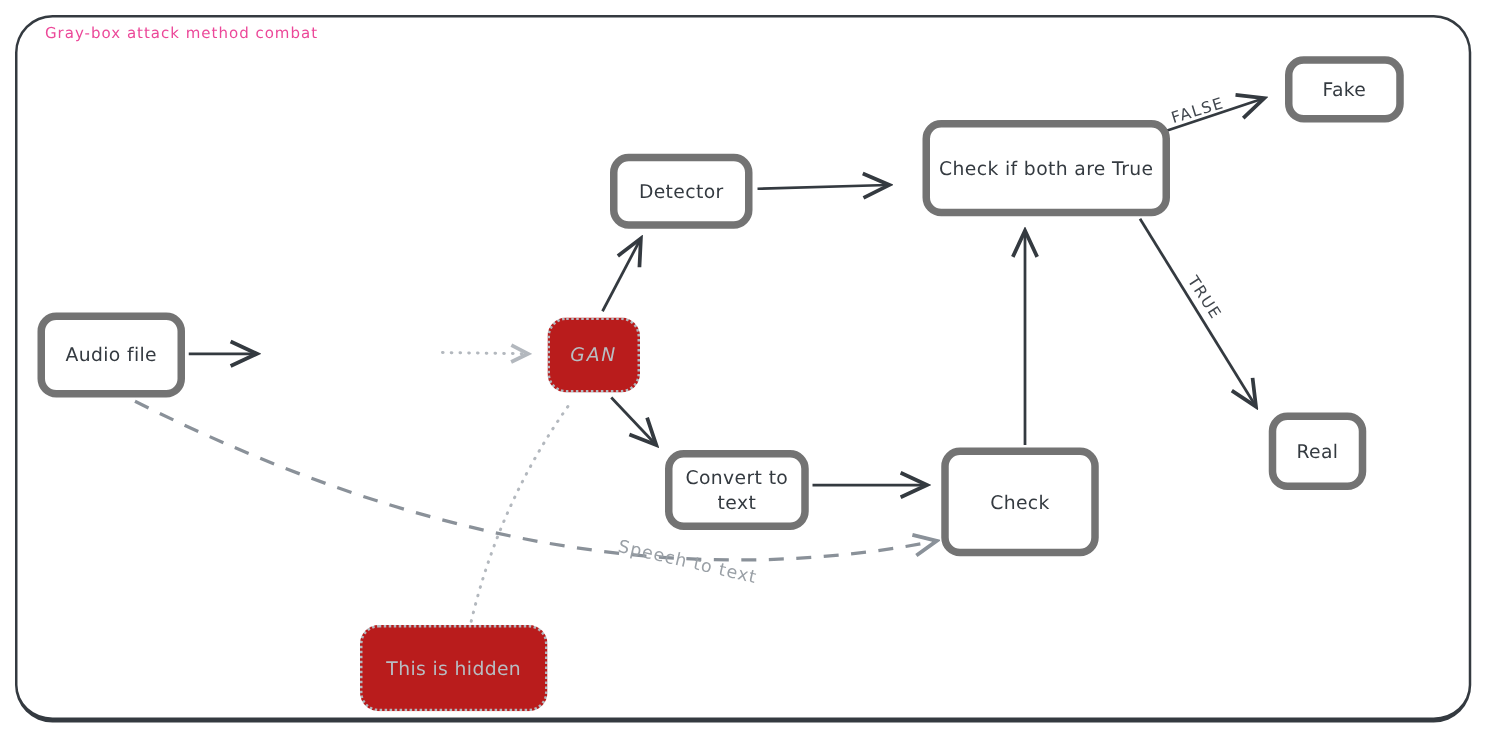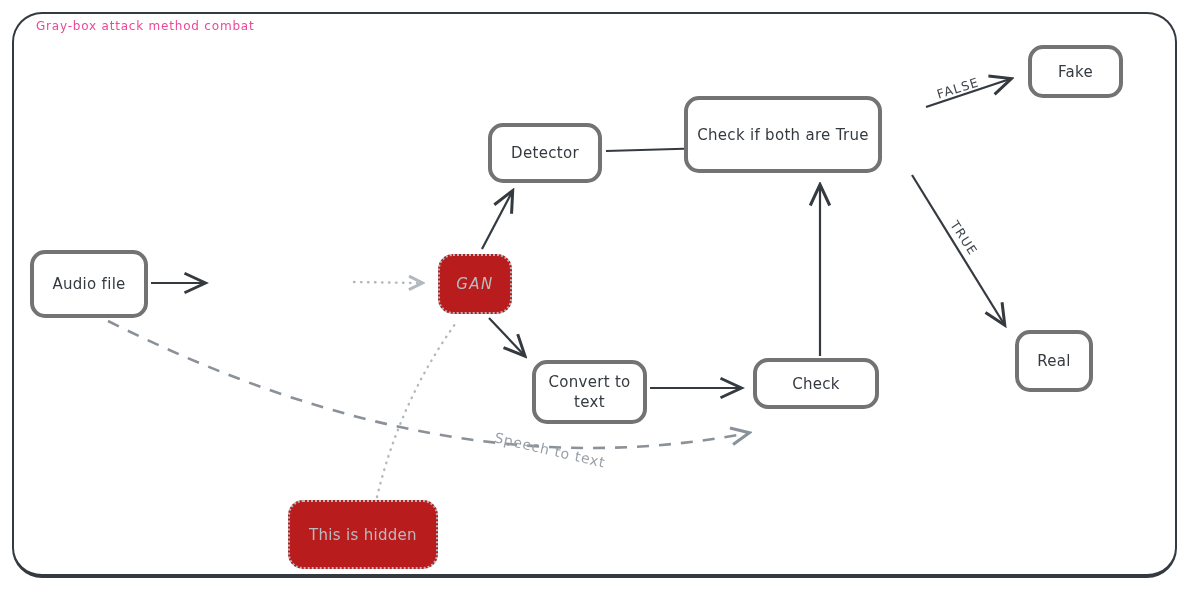--- a/index.html
+++ b/index.html
@@ -26,21 +26,21 @@
     letter-spacing: 0.8px;
     z-index: 3;
   }
 
   .edges { position: absolute; left: 0; top: 0; width: 1192px; height: 595px; z-index: 1; }
 
   .node {
     position: absolute; z-index: 2;
     display: flex; align-items: center; justify-content: center;
     background: #ffffff;
-    border: 4px solid #737373;
+    border: 6px solid #737373;
     border-radius: 15px;
     color: #343a40;
     font-size: 15px; letter-spacing: 0.3px;
     text-align: center;
     box-sizing: border-box;
     padding: 2px 6px;
   }
   .node span { white-space: nowrap; }
   .node.wrap span { white-space: normal; line-height: 1.35; }
   .node.ghost {
@@ -103,25 +103,25 @@
   </div>
 
   <div class="node" style="left:488px; top:123px; width:114px; height:60px;">
     <span>Detector</span>
   </div>
 
   <div class="node wrap" style="left:532px; top:360px; width:115px; height:64px;">
     <span>Convert to text</span>
   </div>
 
-  <div class="node" style="left:753px; top:358px; width:126px; height:51px;">
+  <div class="node" style="left:753px; top:358px; width:126px; height:87px;">
     <span>Check</span>
   </div>
 
-  <div class="node" style="left:684px; top:96px; width:198px; height:77px;">
+  <div class="node" style="left:738px; top:96px; width:198px; height:77px;">
     <span>Check if both are True</span>
   </div>
 
   <div class="node" style="left:1028px; top:45px; width:95px; height:53px;">
     <span>Fake</span>
   </div>
 
   <div class="node" style="left:1015px; top:330px; width:78px; height:62px;">
     <span>Real</span>
   </div>

